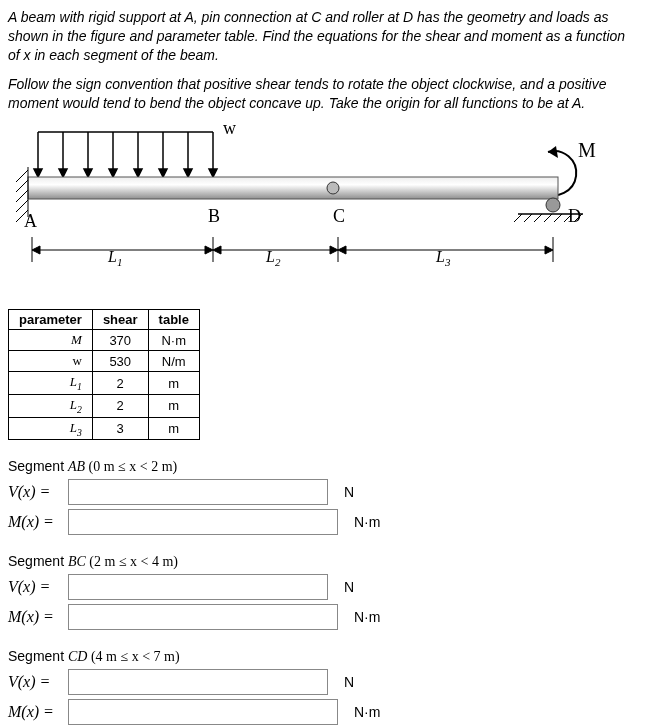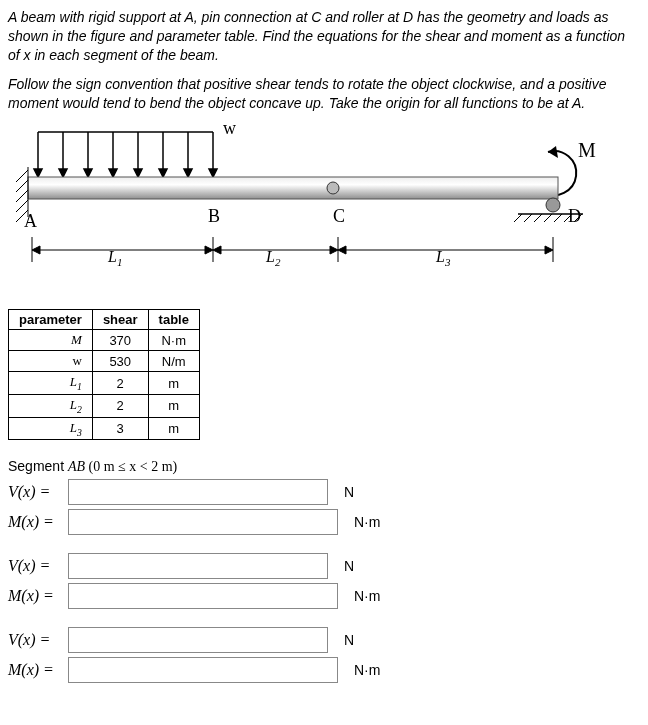--- a/index.html
+++ b/index.html
@@ -218,33 +218,39 @@
     <span class="eq-unit">N</span>
   </div>
   <div class="eq-row">
     <span class="eq-label">M(x) =</span>
     <input class="eq-input wide" type="text" value="" style="">
     <span class="eq-unit">N·m</span>
   </div>
 </div>
 
 <div class="segment-block">
+  <div class="segment-title">
+    <span>Segment </span><span class="serif italic">BC</span><span class="serif"> (2 m  ≤ x &lt;  4 m)</span>
+  </div>
   <div class="eq-row">
     <span class="eq-label">V(x) =</span>
     <input class="eq-input" type="text" value="" style="">
     <span class="eq-unit">N</span>
   </div>
   <div class="eq-row">
     <span class="eq-label">M(x) =</span>
     <input class="eq-input wide" type="text" value="" style="">
     <span class="eq-unit">N·m</span>
   </div>
 </div>
 
 <div class="segment-block">
+  <div class="segment-title">
+    <span>Segment </span><span class="serif italic">CD</span><span class="serif"> (4 m  ≤ x &lt;  7 m)</span>
+  </div>
   <div class="eq-row">
     <span class="eq-label">V(x) =</span>
     <input class="eq-input" type="text" value="" style="">
     <span class="eq-unit">N</span>
   </div>
   <div class="eq-row">
     <span class="eq-label">M(x) =</span>
     <input class="eq-input wide" type="text" value="" style="">
     <span class="eq-unit">N·m</span>
   </div>

